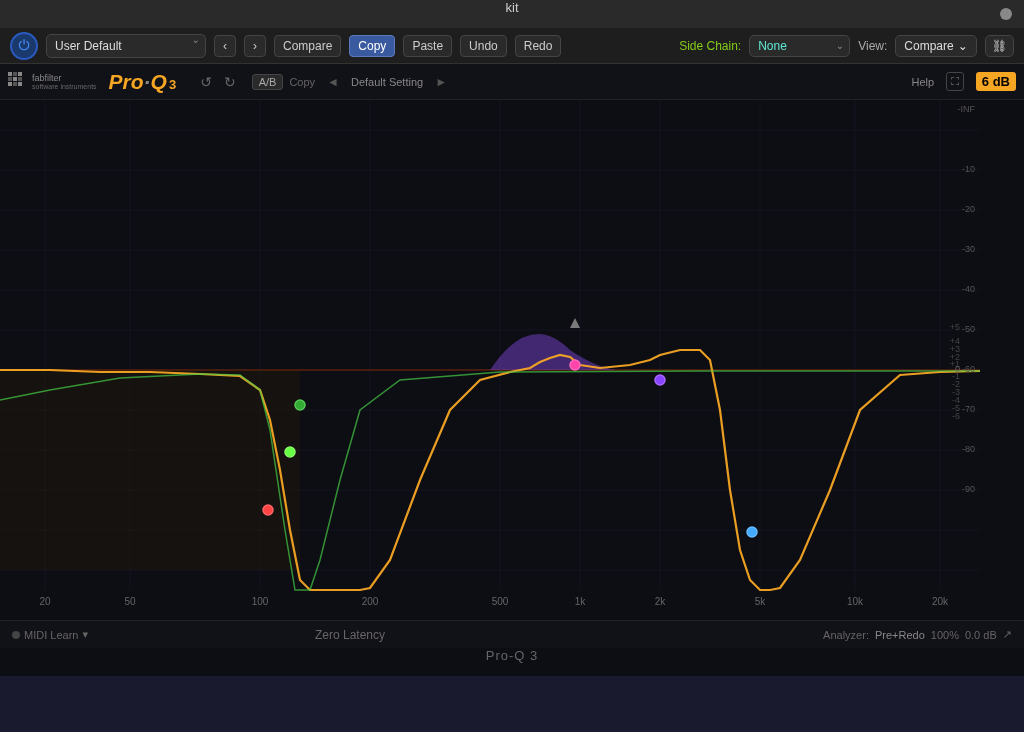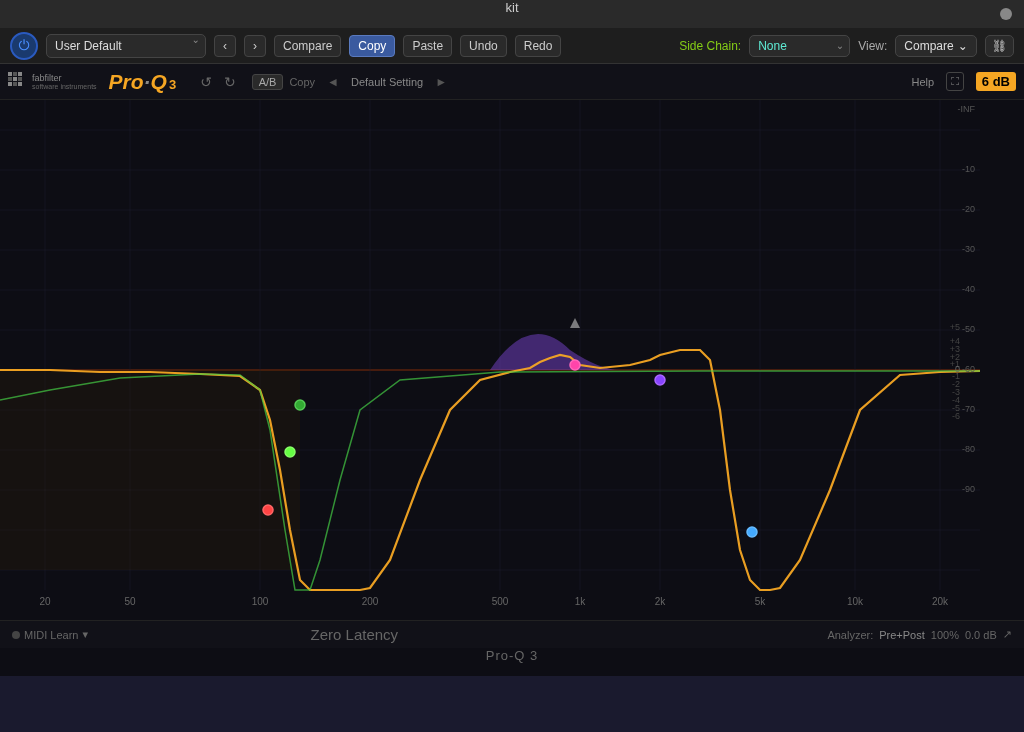--- a/index.html
+++ b/index.html
@@ -280,21 +280,21 @@
     .midi-dot {
       width: 8px;
       height: 8px;
       border-radius: 50%;
       background: #444;
     }
     .latency-btn {
       background: transparent;
       border: none;
       color: #666;
-      font-size: 15px;
+      font-size: 12px;
       cursor: pointer;
       margin: 16px auto;
     }
     .analyzer-section {
       display: flex;
       align-items: center;
       gap: 6px;
       font-size: 11px;
       color: #666;
       margin-left: auto;
@@ -577,21 +577,21 @@
   <div class="midi-learn">
     <div class="midi-dot"></div>
     <span>MIDI Learn</span>
     <span>▾</span>
   </div>
 
   <button class="latency-btn">Zero Latency</button>
 
   <div class="analyzer-section">
     <span>Analyzer:</span>
-    <span class="analyzer-value">Pre+Post</span>
+    <span class="analyzer-value">Pre+Redo</span>
     <span style="">100%</span>
     <span>0.0 dB</span>
     <span>↗</span>
   </div>
 </div>
 
 <div class="bottom-title">
   <span>Pro-Q 3</span>
 </div>
 

